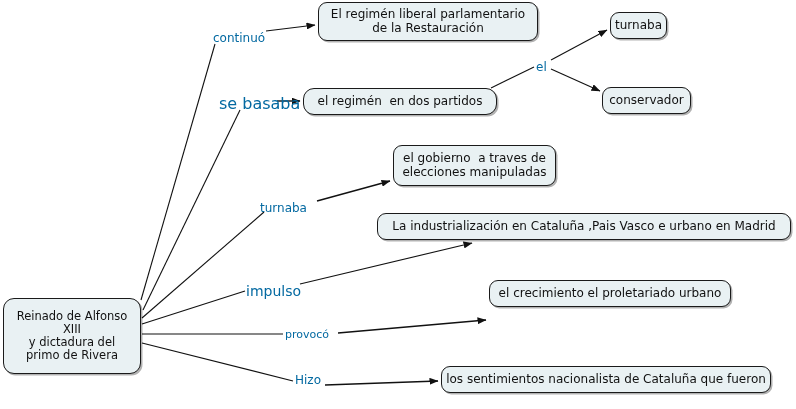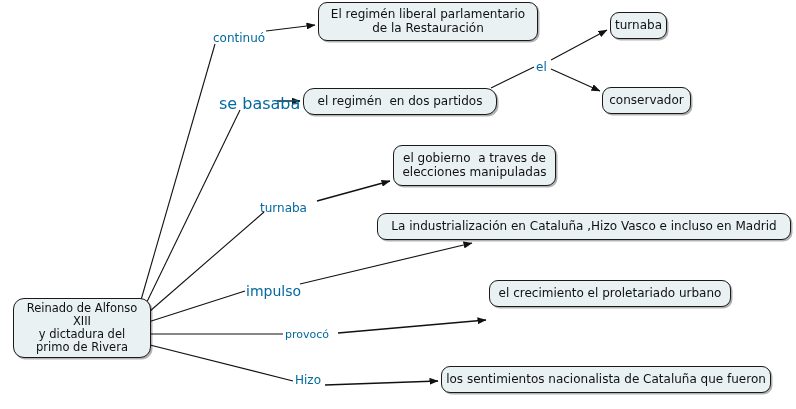--- a/index.html
+++ b/index.html
@@ -89,38 +89,38 @@
 
     <line x1="142" y1="334" x2="283" y2="334" stroke="#111111" stroke-width="1.1"></line>
 
     <line x1="338" y1="333" x2="486" y2="320" stroke="#111111" stroke-width="1.4" marker-end="url(#arrowhead)"></line>
 
     <line x1="142" y1="343" x2="293" y2="381" stroke="#111111" stroke-width="1.1"></line>
 
     <line x1="325" y1="385" x2="438" y2="381" stroke="#111111" stroke-width="1.4" marker-end="url(#arrowhead)"></line>
   </svg>
 
-  <div class="node root" style="left:13px; top:298px; width:138px; height:60px; font-size:11.5px;">Reinado de Alfonso
+  <div class="node root" style="left:3px; top:298px; width:138px; height:76px; font-size:11.5px;">Reinado de Alfonso
 XIII
 y dictadura del
 primo de Rivera</div>
 
   <div class="node" style="left:318px; top:2px; width:220px; height:39px; font-size:12px;">El regimén liberal parlamentario
 de la Restauración</div>
 
   <div class="node" style="left:303px; top:88px; width:194px; height:27px; font-size:12px;border-radius:11px;">el regimén  en dos partidos</div>
 
   <div class="node" style="left:610px; top:12px; width:57px; height:27px; font-size:12px;">turnaba</div>
 
   <div class="node" style="left:602px; top:87px; width:89px; height:27px; font-size:12px;text-align:right;">conservador</div>
 
   <div class="node" style="left:393px; top:145px; width:163px; height:41px; font-size:12px;">el gobierno  a traves de
 elecciones manipuladas</div>
 
-  <div class="node" style="left:377px; top:213px; width:414px; height:27px; font-size:12px;">La industrialización en Cataluña ,Hizo Vasco e incluso en Madrid</div>
+  <div class="node" style="left:377px; top:213px; width:414px; height:27px; font-size:12px;">La industrialización en Cataluña ,Pais Vasco e urbano en Madrid</div>
 
   <div class="node" style="left:489px; top:280px; width:242px; height:27px; font-size:12px;">el crecimiento el proletariado urbano</div>
 
   <div class="node" style="left:441px; top:366px; width:330px; height:27px; font-size:12px;">los sentimientos nacionalista de Cataluña que fueron</div>
 
   <div class="link-label" style="left:213px; top:32px; font-size:12px;">continuó</div>
 
   <div class="link-label" style="left:219px; top:96px; font-size:16px;">se basaba</div>
 
   <div class="link-label" style="left:536px; top:61px; font-size:12px;">el</div>

